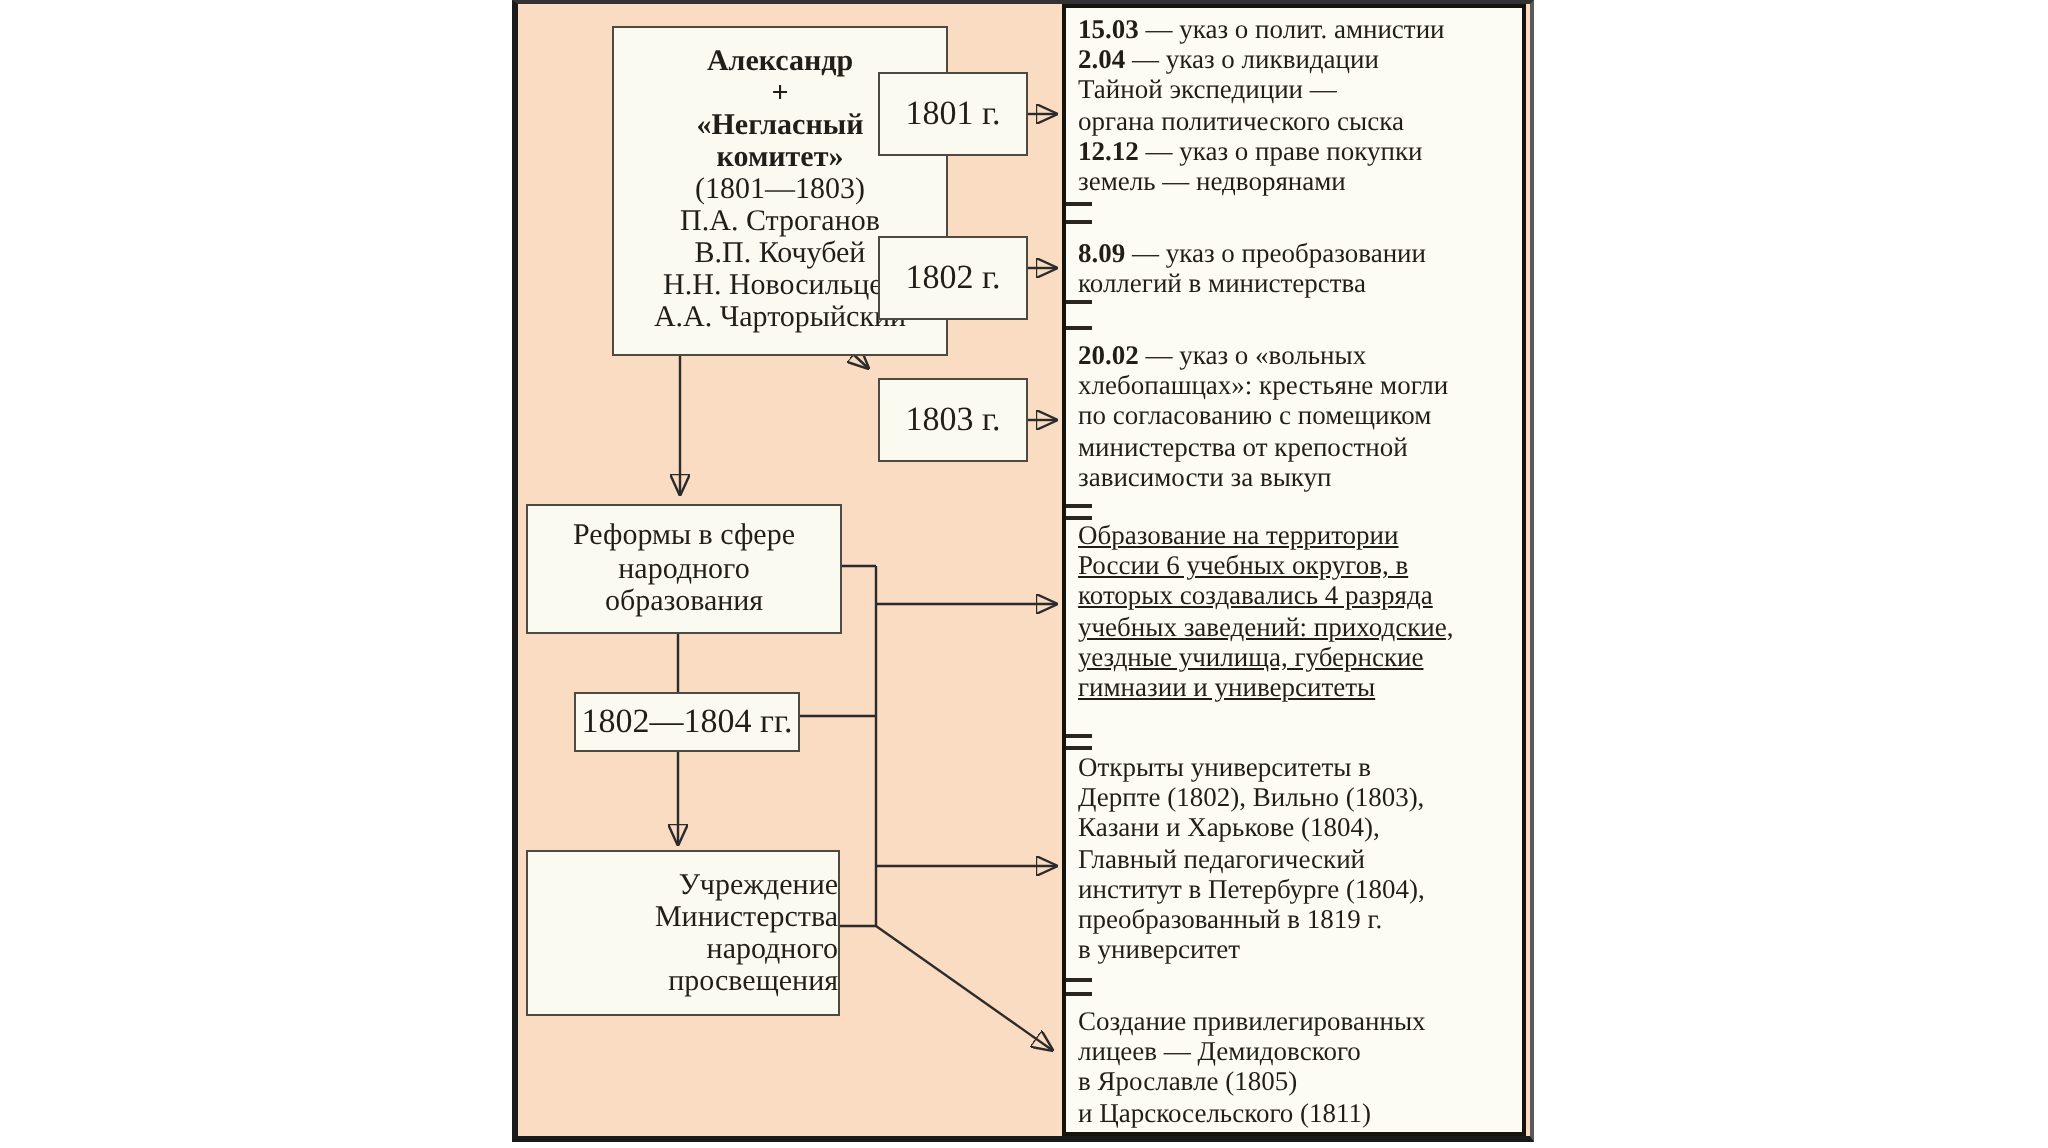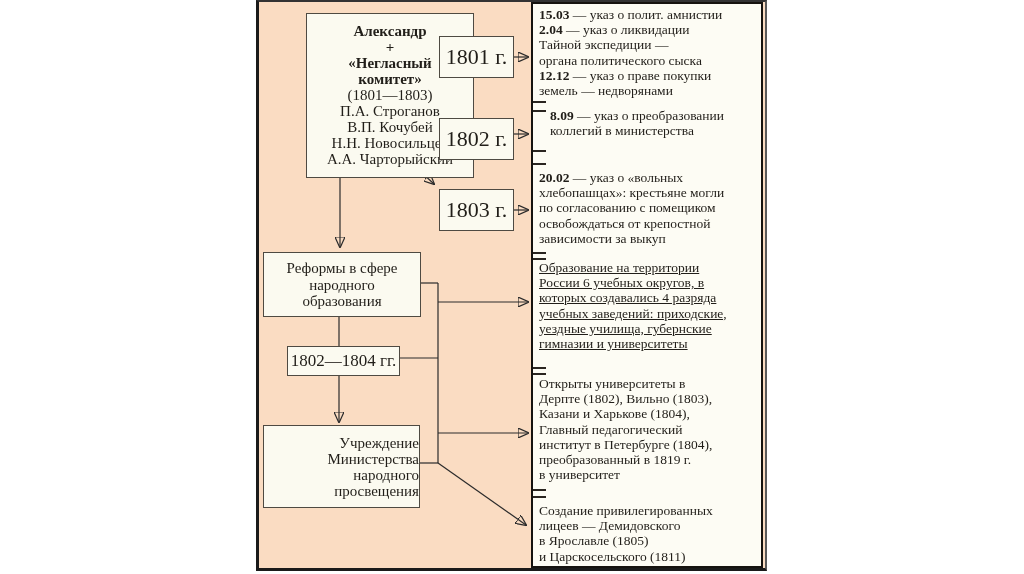--- a/index.html
+++ b/index.html
@@ -7,21 +7,21 @@
          font-family:"Liberation Serif", serif;color:#211e19;}
   
   .panel{position:absolute;left:256px;top:0;width:511px;height:571px;box-sizing:border-box;
          background:#fadcc2;border-left:3px solid #1a1a1a;border-top:2px solid #333;
          border-right:2px solid #5a5a5a;border-bottom:3px solid #1a1a1a;}
   
   .fbox{position:absolute;box-sizing:border-box;background:#fbfaf0;border:1.6px solid #4e4a42;
         text-align:center;line-height:16px;font-size:15px;}
   .alex{left:262px;top:13px;width:168px;height:165px;padding-top:9px;margin-left:44px;}
   .alex .b{font-weight:bold;}
-  .yearbox{left:439px;width:75px;height:42px;font-size:22px;display:flex;align-items:center;justify-content:center;}
+  .yearbox{left:439px;width:75px;height:42px;font-size:17px;display:flex;align-items:center;justify-content:center;}
   .reforms{left:263px;top:252px;width:158px;height:65px;padding-top:7px;line-height:16.5px;}
   .period{left:287px;top:346px;width:113px;height:30px;display:flex;align-items:center;justify-content:center;font-size:17px;}
   .ministry{left:263px;top:425px;width:157px;height:83px;padding-top:9px;line-height:16px;text-align:right;}
   
   .bigbox{position:absolute;left:531px;top:2px;width:232px;height:566px;box-sizing:border-box;
           background:#fdfcf4;border:2.5px solid #16130f;}
   .sec{position:absolute;left:6px;right:3px;font-size:13.5px;line-height:15.2px;}
   .rl b{font-weight:bold;font-family:Liberation Serif, serif;}
   .tick{position:absolute;left:0;width:13px;height:2px;background:#2a2520;}
   svg.conn{position:absolute;left:0;top:0;pointer-events:none;}
@@ -117,30 +117,30 @@
 
     <div class="sec" style="top:3px;">
       <div class="rl"><b>15.03</b><span> — указ о полит. амнистии</span></div>
       <div class="rl"><b>2.04</b><span> — указ о ликвидации</span></div>
       <div class="rl"><b></b><span>Тайной экспедиции —</span></div>
       <div class="rl"><b></b><span>органа политического сыска</span></div>
       <div class="rl"><b>12.12</b><span> — указ о праве покупки</span></div>
       <div class="rl"><b></b><span>земель — недворянами</span></div>
     </div>
 
-    <div class="sec" style="top:104px;margin-left:11px;">
+    <div class="sec" style="top:115px;">
       <div class="rl"><b>8.09</b><span> — указ о преобразовании</span></div>
       <div class="rl"><b></b><span>коллегий в министерства</span></div>
     </div>
 
     <div class="sec" style="top:166px;">
       <div class="rl"><b>20.02</b><span> — указ о «вольных</span></div>
       <div class="rl"><b></b><span>хлебопашцах»: крестьяне могли</span></div>
       <div class="rl"><b></b><span>по согласованию с помещиком</span></div>
-      <div class="rl"><b></b><span>освобождаться от крепостной</span></div>
+      <div class="rl"><b></b><span>министерства от крепостной</span></div>
       <div class="rl"><b></b><span>зависимости за выкуп</span></div>
     </div>
 
     <div class="sec" style="top:256px;text-decoration:underline;">
       <div class="rl"><b></b><span>Образование на территории</span></div>
       <div class="rl"><b></b><span>России 6 учебных округов, в</span></div>
       <div class="rl"><b></b><span>которых создавались 4 разряда</span></div>
       <div class="rl"><b></b><span>учебных заведений: приходские,</span></div>
       <div class="rl"><b></b><span>уездные училища, губернские</span></div>
       <div class="rl"><b></b><span>гимназии и университеты</span></div>

